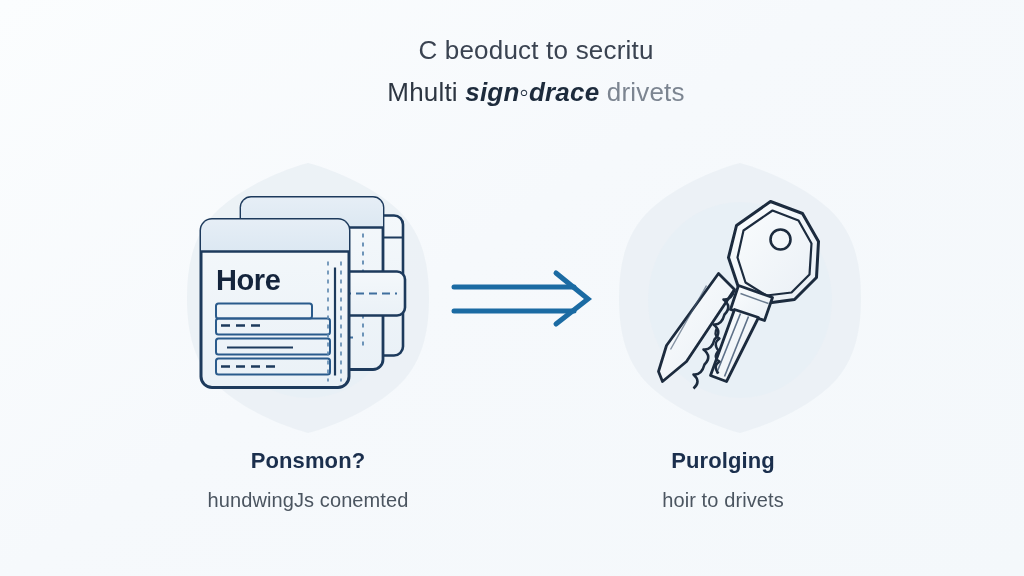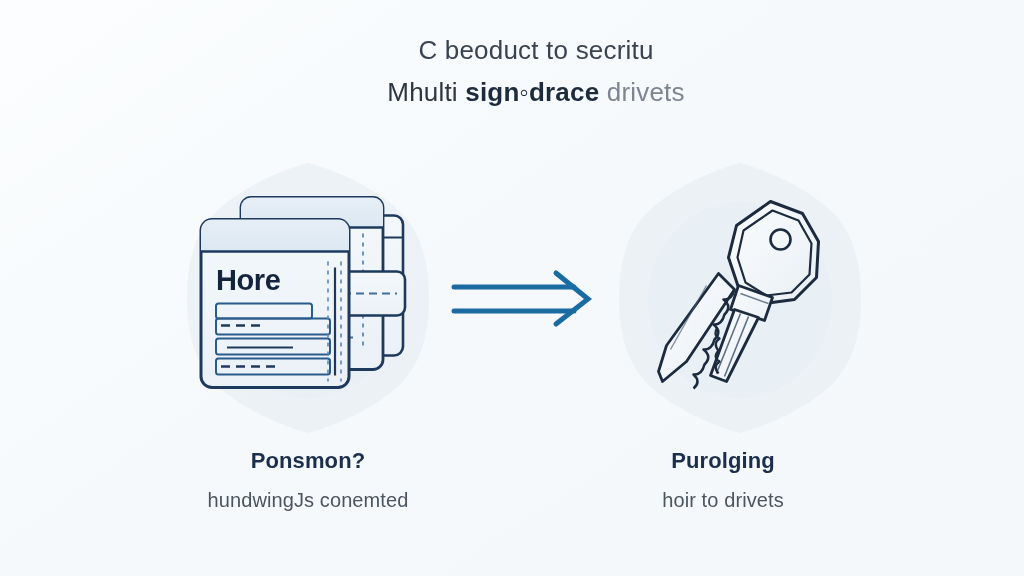--- a/index.html
+++ b/index.html
@@ -44,20 +44,21 @@
     font-size: 26px;
     font-weight: 400;
     color: #7c8591;
     letter-spacing: 0.2px;
     line-height: 1.25;
   }
   .heading-line2 .lead { color: #2d3642; margin-top: 44px; }
   .heading-line2 .accent {
     color: #1d2b3c;
     font-weight: 700;
+    font-style: italic;
   }
 
   
   .panel {
     position: absolute;
     top: 148px;
     width: 360px;
     height: 300px;
   }
   .panel-left  { left: 128px; }

